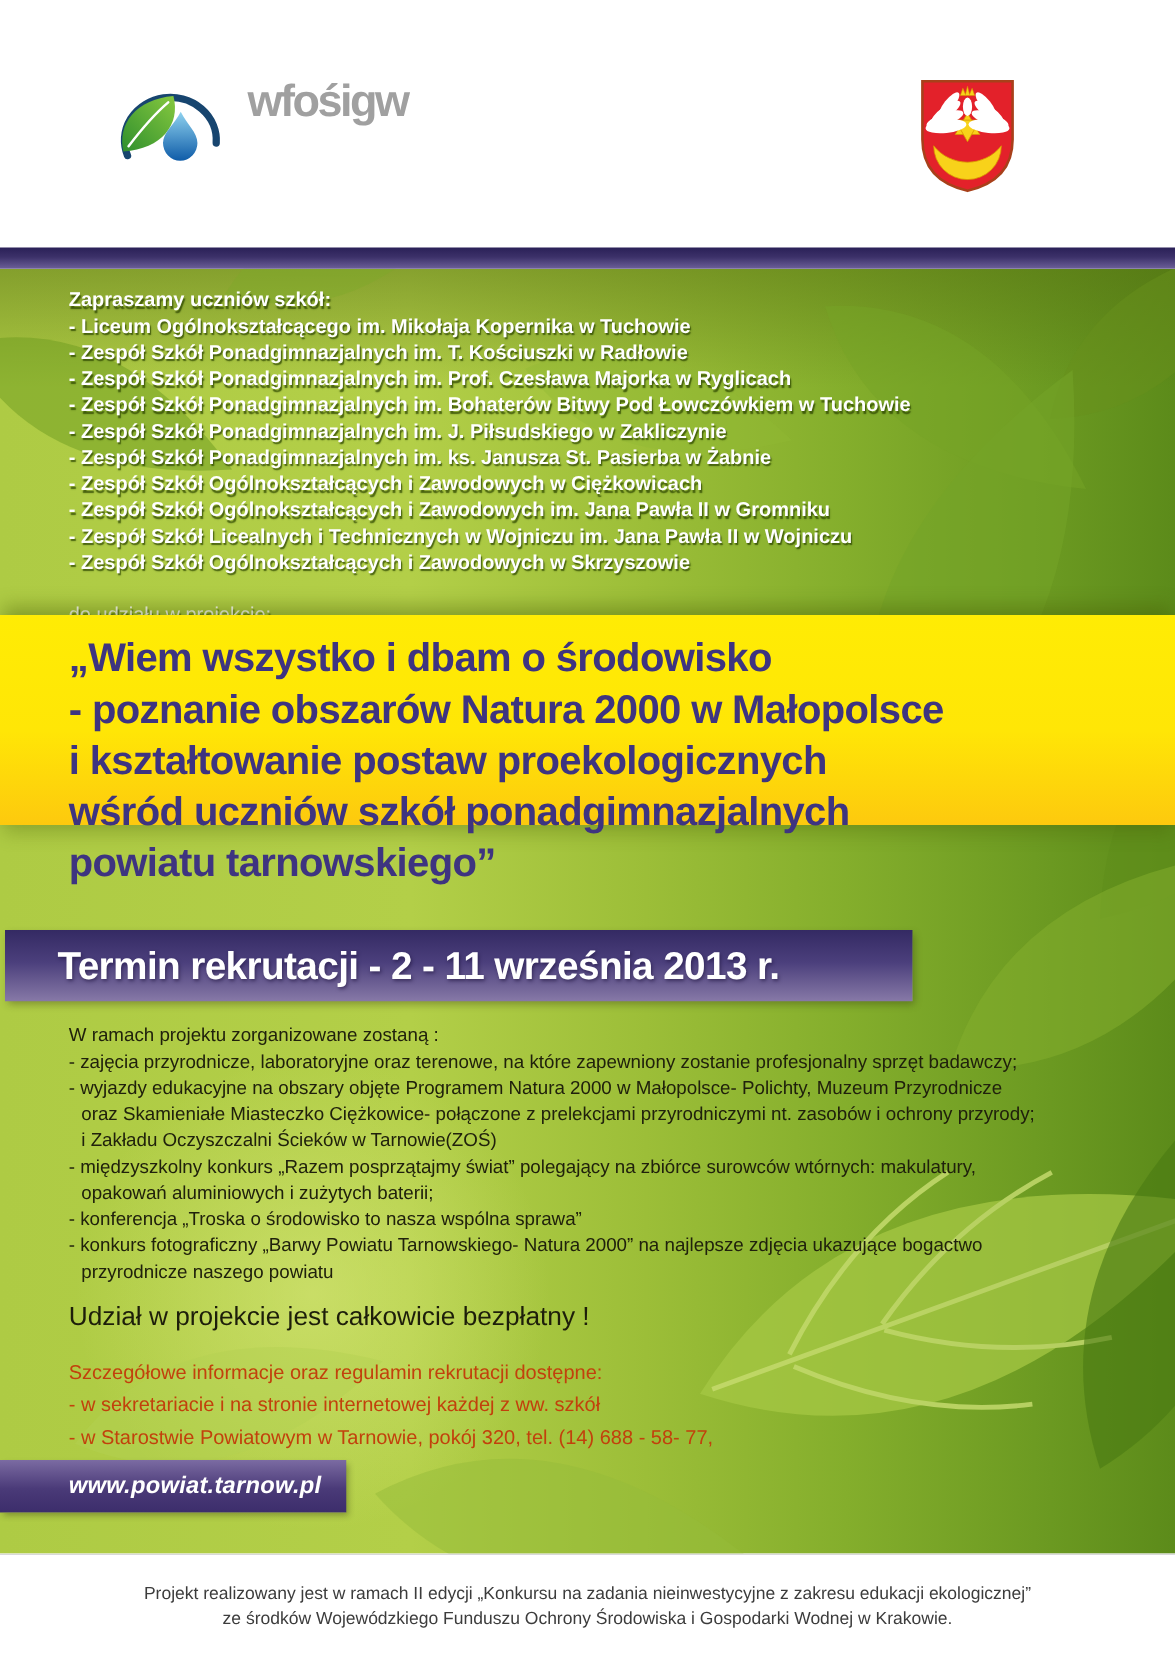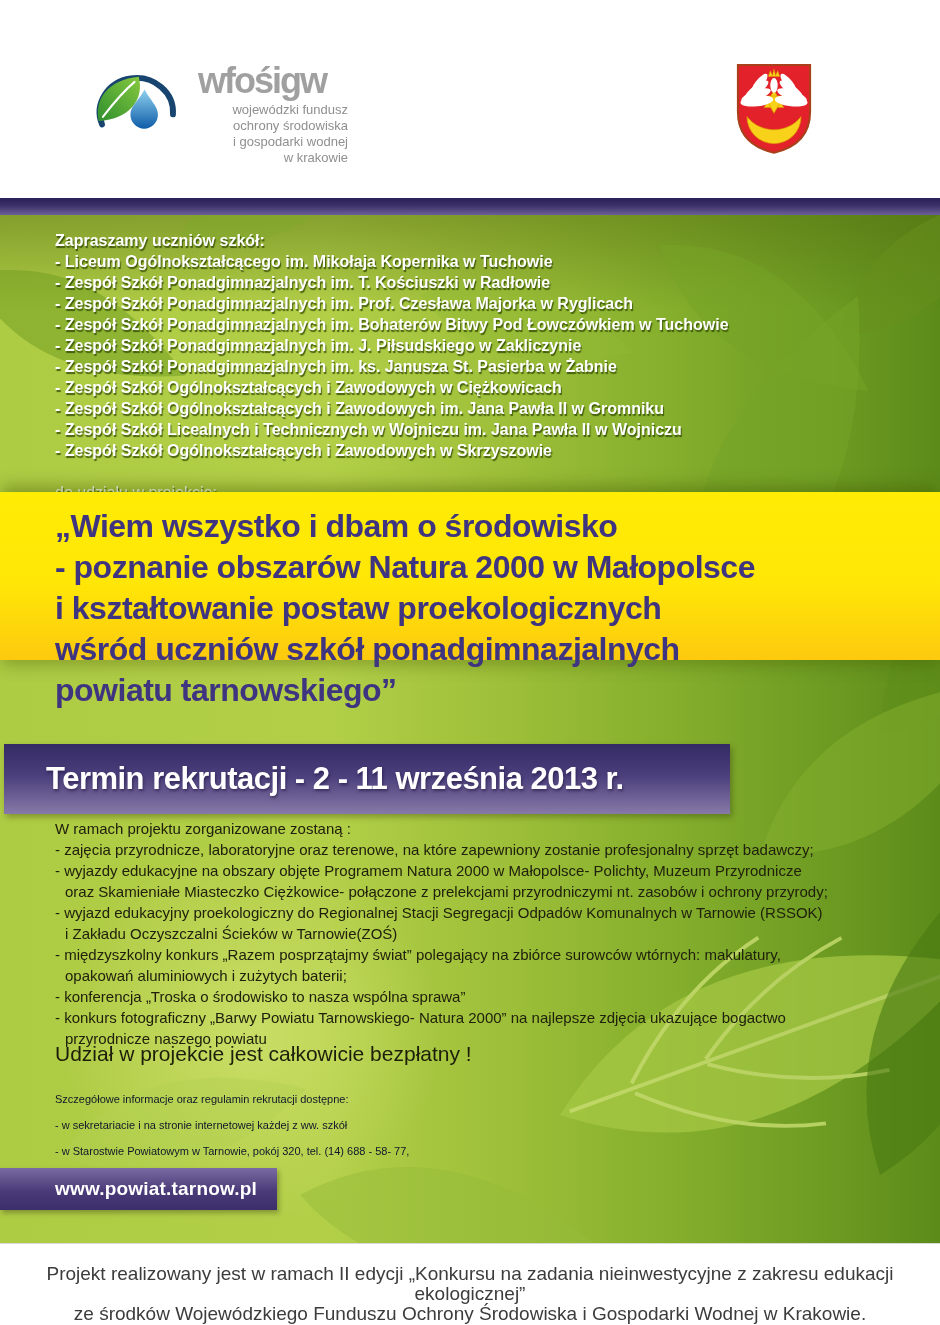--- a/index.html
+++ b/index.html
@@ -26,43 +26,43 @@
     font-size:16px;font-weight:bold;line-height:21px;
     text-shadow:1px 2px 1px rgba(45,70,0,.8);}
   .invitation .outro{margin-top:21px;font-weight:normal;}
   
   .title-box{position:absolute;left:0;top:492px;width:940px;height:168px;z-index:2;
     background:linear-gradient(180deg,#ffec04 0%,#ffe606 55%,#fdc90e 100%);
     box-shadow:0 -9px 14px -2px rgba(70,90,0,.40),0 9px 14px -2px rgba(70,90,0,.30);
     box-sizing:border-box;padding:14px 30px 0 55px;}
   .title-box .line{color:#3e3480;font-size:32px;font-weight:bold;line-height:41px;letter-spacing:-.5px;}
   
-  .recruit-bar{position:absolute;left:4px;top:744px;width:726px;height:70px;z-index:2;
+  .recruit-bar{position:absolute;left:4px;top:744px;width:726px;height:57px;z-index:2;
     background:linear-gradient(180deg,#342a63 0%,#4b3f7c 45%,#8779a7 100%);
     box-shadow:2px 3px 6px rgba(40,40,15,.35);
     display:flex;align-items:center;box-sizing:border-box;padding-left:42px;}
   .recruit-bar .txt{color:#fff;font-size:31px;font-weight:bold;letter-spacing:-.5px;
     text-shadow:1px 2px 3px rgba(25,15,55,.55);white-space:nowrap;}
   
   .program{position:absolute;left:55px;top:818px;width:870px;z-index:2;
     color:#20210c;font-size:15px;line-height:21px;}
   .program .heading{margin-bottom:0;}
   .program .ind{margin-left:10px;}
   .free-note{position:absolute;left:55px;top:1042px;z-index:2;color:#1d1e0a;font-size:21px;}
-  .info{position:absolute;left:55px;top:1086px;z-index:2;color:#0f172a;font-size:11px;line-height:26px;}
+  .info{position:absolute;left:55px;top:1086px;z-index:2;color:#c2410c;font-size:16px;line-height:26px;}
   
   .website-box{position:absolute;left:0;top:1168px;width:277px;height:42px;z-index:2;
     background:linear-gradient(180deg,#7b6ba2 0%,#4a3a78 55%,#3c2d6b 100%);
     box-shadow:2px 3px 5px rgba(40,40,15,.35);
-    display:flex;align-items:center;box-sizing:border-box;padding-left:55px;}
+    display:flex;align-items:center;box-sizing:border-box;padding-left:55px;font-style:italic;}
   .website-box .url{color:#fff;font-size:19px;font-weight:bold;letter-spacing:.2px;}
   
   .footer{position:absolute;left:0;top:1243px;width:940px;height:82px;background:#fff;z-index:3;
     border-top:1px solid #d9d9d9;box-sizing:border-box;padding-top:20px;}
-  .footer .fline{text-align:center;font-size:19px;line-height:20px;color:#3c3c3c;}
+  .footer .fline{text-align:center;font-size:14px;line-height:20px;color:#3c3c3c;}
 </style>
 </head>
 <body>
 
 <div class="poster">
 
   <div class="header">
     <div class="logo">
       <svg class="logo-icon" viewBox="0 0 115 95">
         <defs>
@@ -75,27 +75,20 @@
               <stop offset="1" stop-color="#0f5ca8"></stop>
           </linearGradient>
         </defs>
         <path d="M12 72 A44 41 0 1 1 97 60" fill="none" stroke="#17456f" stroke-width="7" stroke-linecap="round"></path>
         <path d="M8 68 C2 42 20 18 56 15 C63 42 45 66 8 68 Z" fill="url(#lg-leaf)"></path>
         <path d="M13 63 C26 46 38 32 51 21" stroke="#ffffff" stroke-width="2.4" fill="none" stroke-linecap="round"></path>
         <path d="M63 30 C69 42 79 50 79 60 A16.5 17 0 1 1 46 60 C46 50 57 42 63 30 Z" fill="url(#lg-drop)"></path>
       </svg>
       <div class="logo-text">
         <div class="logo-wordmark">wfośigw</div>
-        <div class="logo-tagline">
-
-        <div>wojewódzki fundusz</div>
-            <div>ochrony środowiska</div>
-            <div>i gospodarki wodnej</div>
-            <div>w krakowie</div>
-          </div>
       </div>
     </div>
     <svg class="crest" viewBox="0 0 100 115">
       <path d="M6 5 H94 V62 C94 92 76 106 50 112 C24 106 6 92 6 62 Z" fill="#e3212a" stroke="#a8401a" stroke-width="2.5"></path>
       <path d="M17 68 A33 33 0 0 0 83 68 A42 42 0 0 1 17 68 Z" fill="#f8d21a" stroke="#d89400" stroke-width="0.8"></path>
       <polygon points="50,36 62,57 38,57" fill="#f8d21a" stroke="#d89400" stroke-width="0.8"></polygon>
       <polygon points="50,64 38,43 62,43" fill="#f8d21a" stroke="#d89400" stroke-width="0.8"></polygon>
       <g fill="#ffffff">
         <ellipse cx="32" cy="28" rx="15" ry="5" transform="rotate(-52 32 28)"></ellipse>
         <ellipse cx="29" cy="35" rx="17" ry="5.5" transform="rotate(-36 29 35)"></ellipse>
@@ -186,21 +179,20 @@
     <span class="txt">Termin rekrutacji -  2 - 11 września 2013 r.</span>
   </div>
 
   <div class="program">
     <div class="heading">W ramach projektu zorganizowane zostaną :</div>
     <div class="plist">
 
     <div>- zajęcia przyrodnicze, laboratoryjne oraz terenowe, na które zapewniony zostanie profesjonalny sprzęt badawczy;</div>
         <div>- wyjazdy edukacyjne  na obszary objęte Programem Natura 2000 w Małopolsce- Polichty, Muzeum Przyrodnicze</div>
         <div class="ind">oraz Skamieniałe Miasteczko Ciężkowice- połączone z prelekcjami przyrodniczymi nt. zasobów i ochrony przyrody;</div>
-        <div>- wyjazd edukacyjny proekologiczny do Regionalnej Stacji Segregacji Odpadów Komunalnych w Tarnowie (RSSOK)</div>
         <div class="ind">i Zakładu Oczyszczalni Ścieków w Tarnowie(ZOŚ)</div>
         <div>- międzyszkolny konkurs „Razem posprzątajmy świat” polegający na zbiórce surowców wtórnych: makulatury,</div>
         <div class="ind">opakowań aluminiowych i zużytych baterii;</div>
         <div>- konferencja „Troska o środowisko to nasza wspólna sprawa”</div>
         <div>- konkurs fotograficzny „Barwy Powiatu Tarnowskiego- Natura 2000” na najlepsze zdjęcia ukazujące bogactwo</div>
         <div class="ind">przyrodnicze naszego powiatu</div>
       </div>
   </div>
 
   <div class="free-note">Udział w projekcie jest całkowicie bezpłatny !</div>

